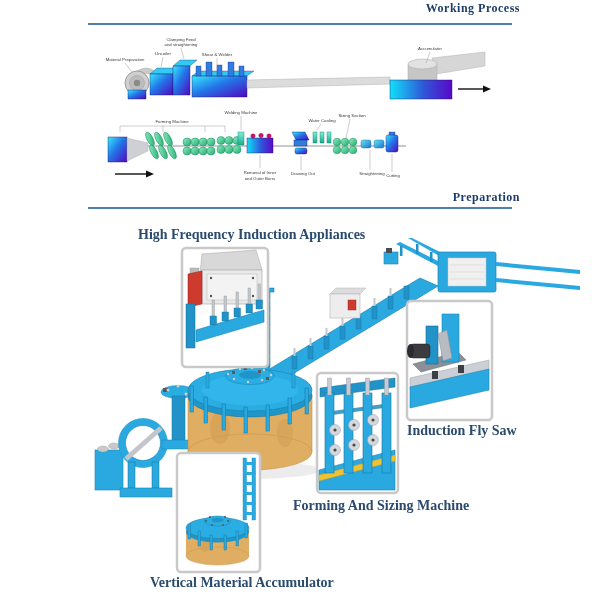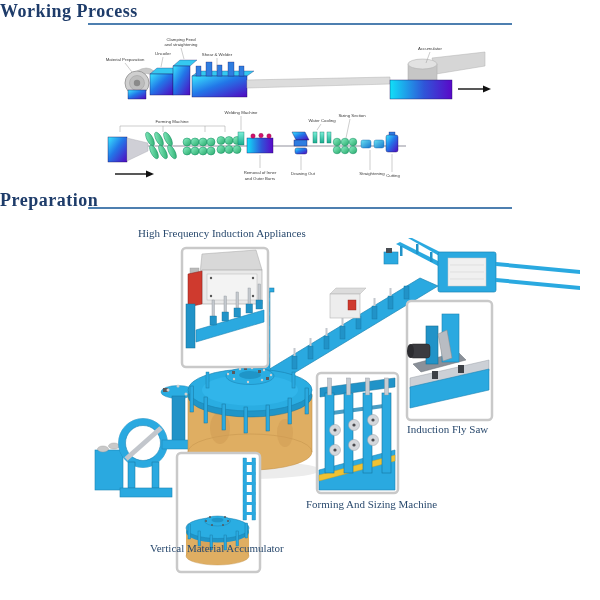--- a/index.html
+++ b/index.html
@@ -1,36 +1,36 @@
 <!DOCTYPE html>
 <html><head>
 <meta charset="utf-8">
 <style>
   html,body{margin:0;padding:0;background:#fff;}
   .page{position:relative;width:600px;height:600px;background:#fff;overflow:hidden;
         font-family:"Liberation Sans",sans-serif;}
-  .sec-title{position:absolute;left:0;width:520px;text-align:left;margin:0;
-             font-family:"Liberation Serif",serif;font-weight:bold;font-size:18px;
+  .sec-title{position:absolute;left:0;width:520px;text-align:right;margin:0;
+             font-family:"Liberation Serif",serif;font-weight:bold;font-size:12px;
              color:#1e3c6a;letter-spacing:.5px;}
   #wp-title{top:1px;}
   #intro-title{top:190px;}
   .rule{position:absolute;left:88px;width:424px;height:2px;background:#4d7fb0;}
   #wp-rule{top:23px;}
   #intro-rule{top:207px;}
   .diagram-svg{position:absolute;left:0;}
   #wp-svg{top:28px;}
   #intro-svg{top:238px;}
   .dl{font:4.3px "Liberation Sans",sans-serif;fill:#3a3a3a;text-anchor:middle;}
   .ldr{stroke:#9a9a9a;stroke-width:0.5;fill:none;}
-  .ill-label{position:absolute;font-family:"Liberation Serif",serif;font-size:11px;
-             color:#2a4a6e;white-space:nowrap;}
+  .ill-label{position:absolute;font-family:"Liberation Serif",serif;font-size:14px;
+             color:#2a4a6e;white-space:nowrap;font-weight:bold;}
   #lbl-hf{left:138px;top:227px;}
   #lbl-cfs{left:407px;top:423px;}
-  #lbl-fsm{left:306px;top:498px;text-align:right;}
-  #lbl-vma{left:150px;top:542px;}
+  #lbl-fsm{left:293px;top:498px;text-align:right;}
+  #lbl-vma{left:150px;top:575px;}
 </style>
 </head>
 <body>
 
 <div class="page">
 
   <h1 class="sec-title" id="wp-title">Working Process</h1>
   <div class="rule" id="wp-rule"></div>
 
   <svg id="wp-svg" class="diagram-svg" width="600" height="165" viewBox="0 0 600 165">

